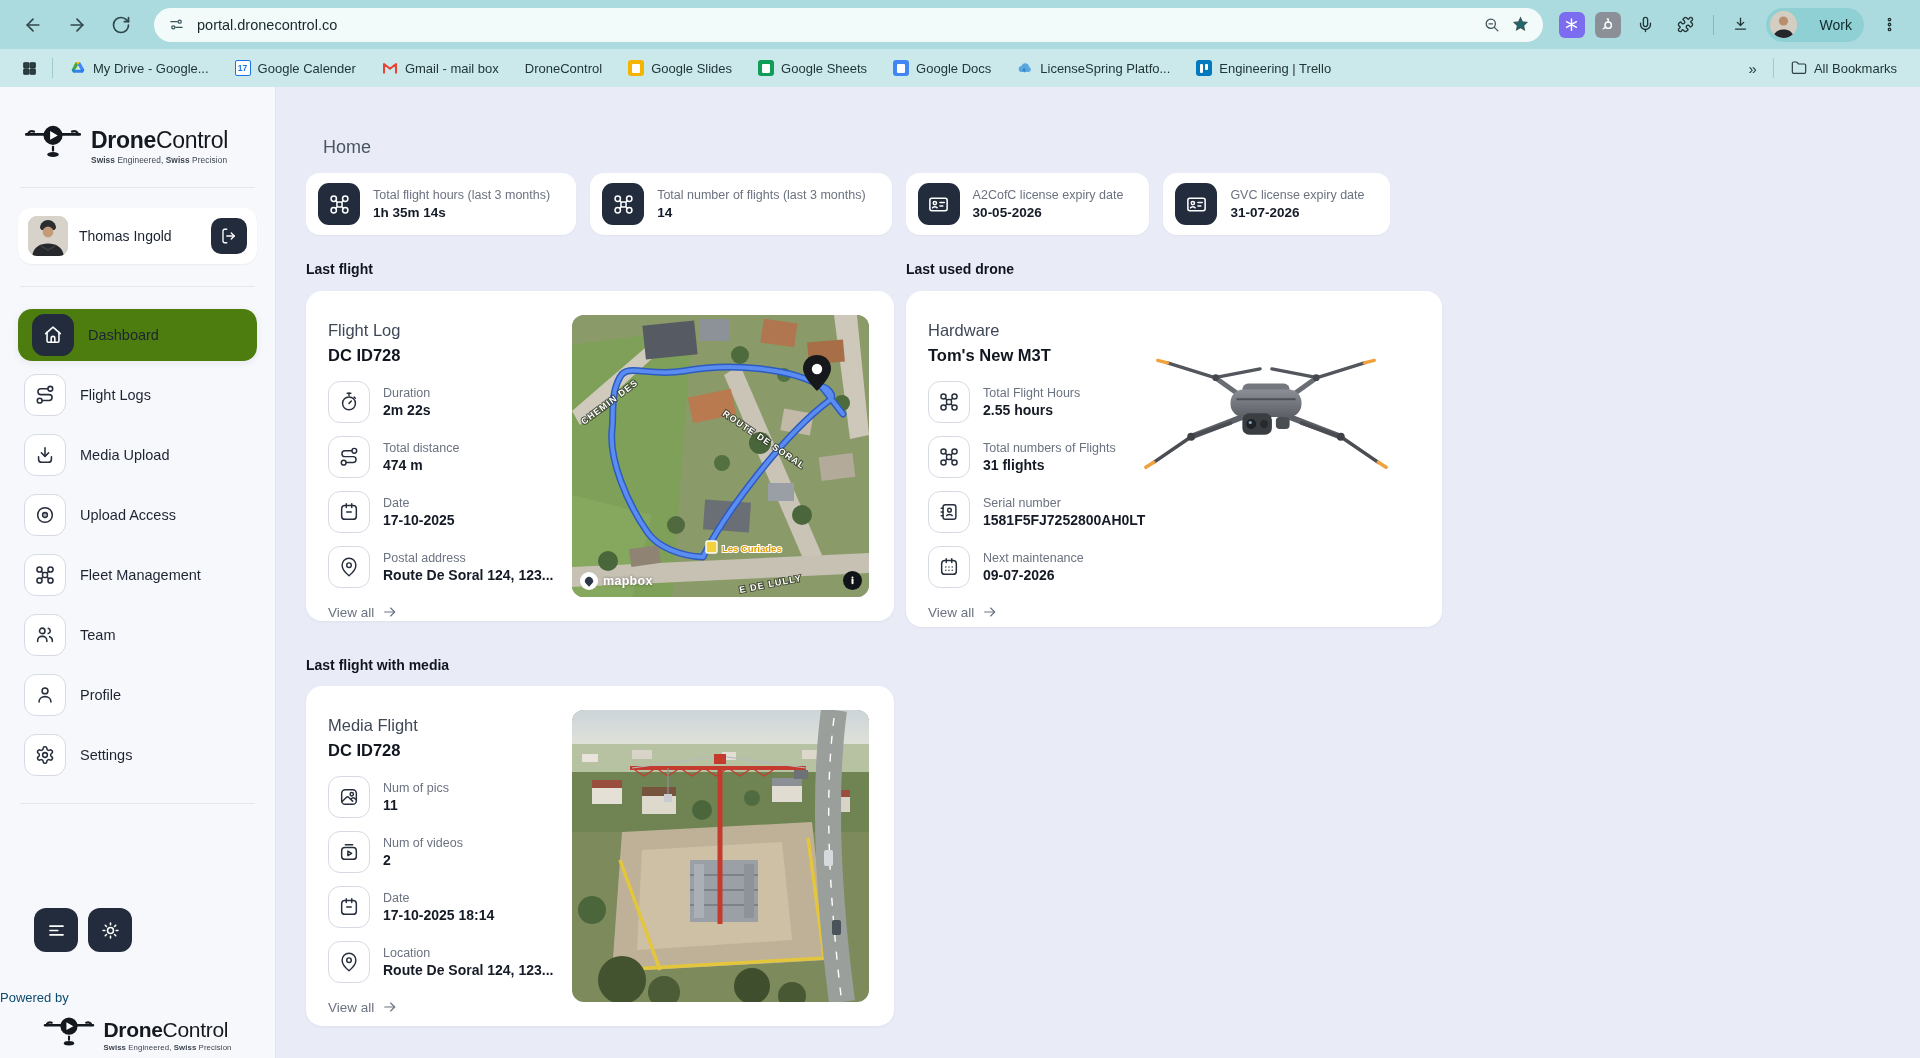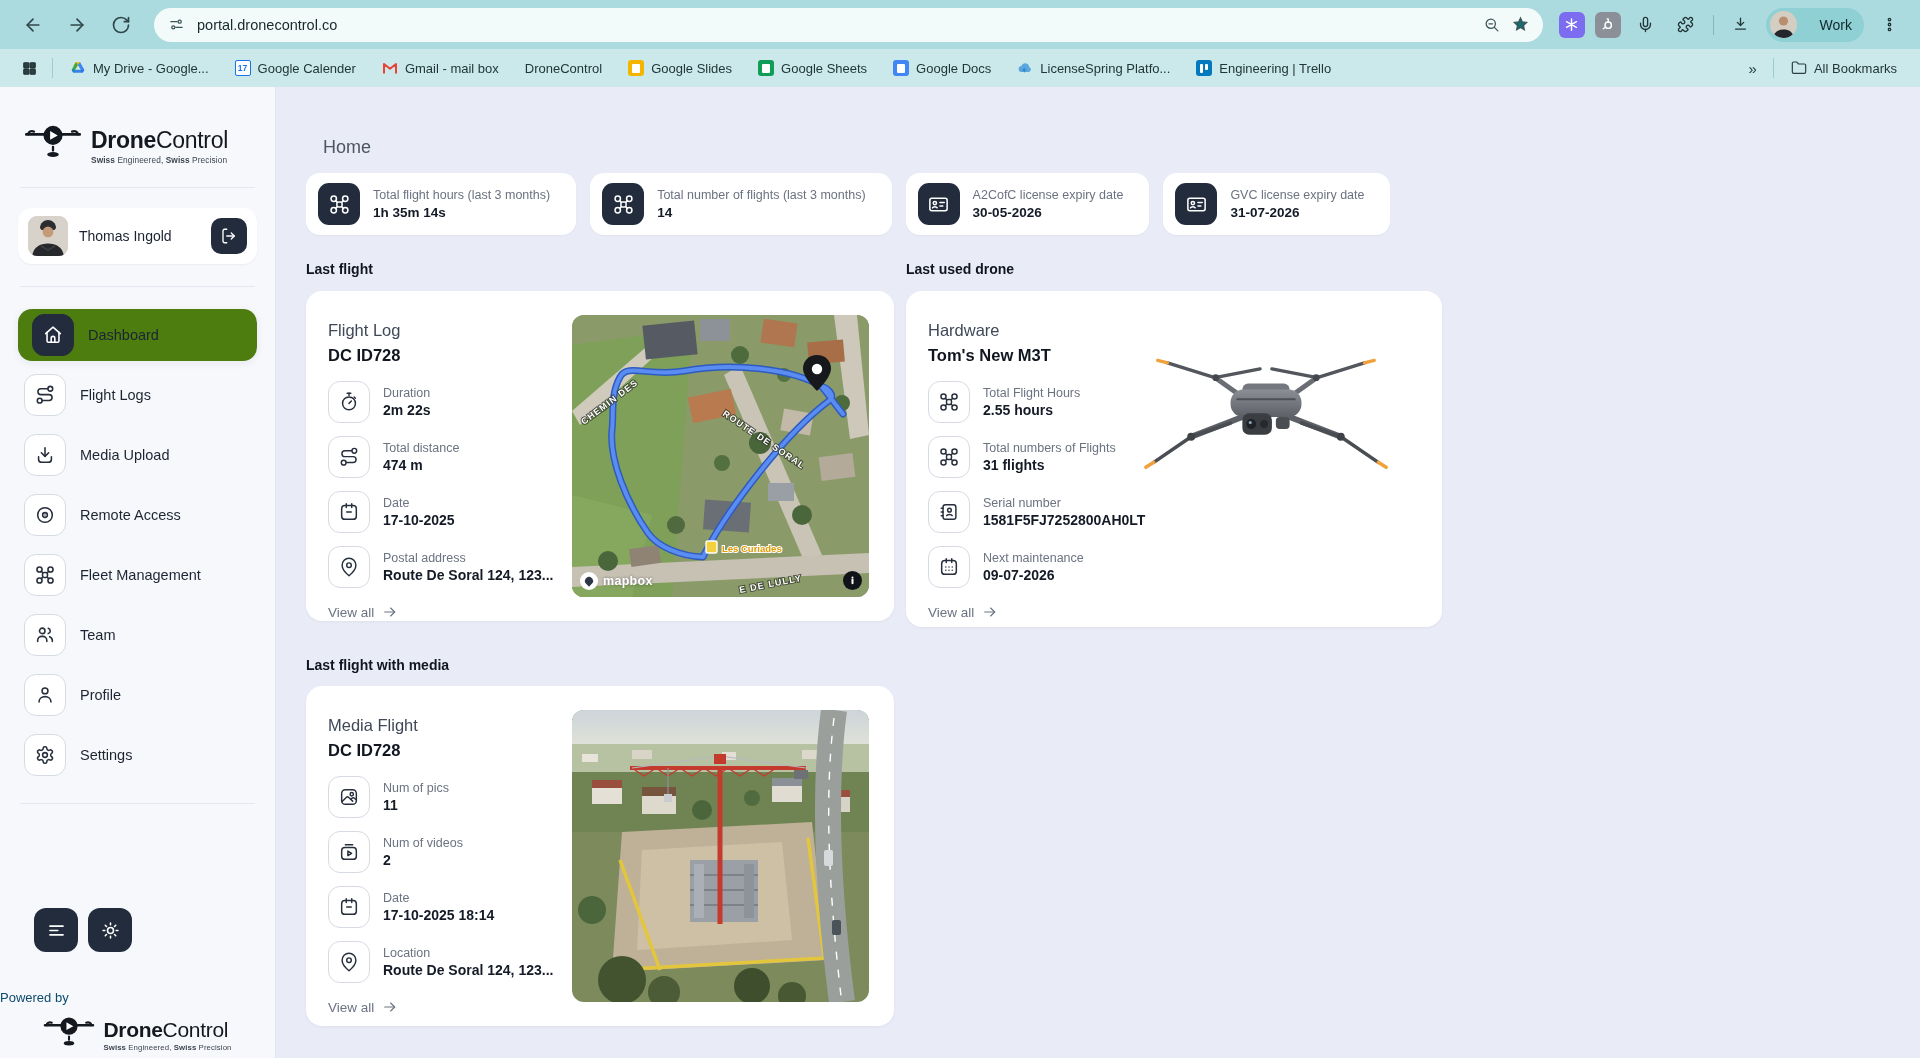--- a/index.html
+++ b/index.html
@@ -408,21 +408,21 @@
         <span class="nav-label">Media Upload</span>
       </div>
       <div class="nav-item">
         <span class="nav-ico">
             <svg viewBox="0 0 24 24">
               <circle cx="12" cy="12" r="8"></circle>
               <circle cx="12" cy="12" r="2.6"></circle>
               <path d="M12 12h.01"></path>
             </svg>
           </span>
-        <span class="nav-label">Remote Access</span>
+        <span class="nav-label">Upload Access</span>
       </div>
       <div class="nav-item">
         <span class="nav-ico">
             <svg viewBox="0 0 24 24">
               <circle cx="6" cy="6" r="2.8"></circle>
               <circle cx="18" cy="6" r="2.8"></circle>
               <circle cx="6" cy="18" r="2.8"></circle>
               <circle cx="18" cy="18" r="2.8"></circle>
               <rect x="9.3" y="9.3" width="5.4" height="5.4" rx="1.6"></rect>
               <path d="m8 8 1.5 1.5M16 8l-1.5 1.5M8 16l1.5-1.5M16 16l-1.5-1.5"></path>

